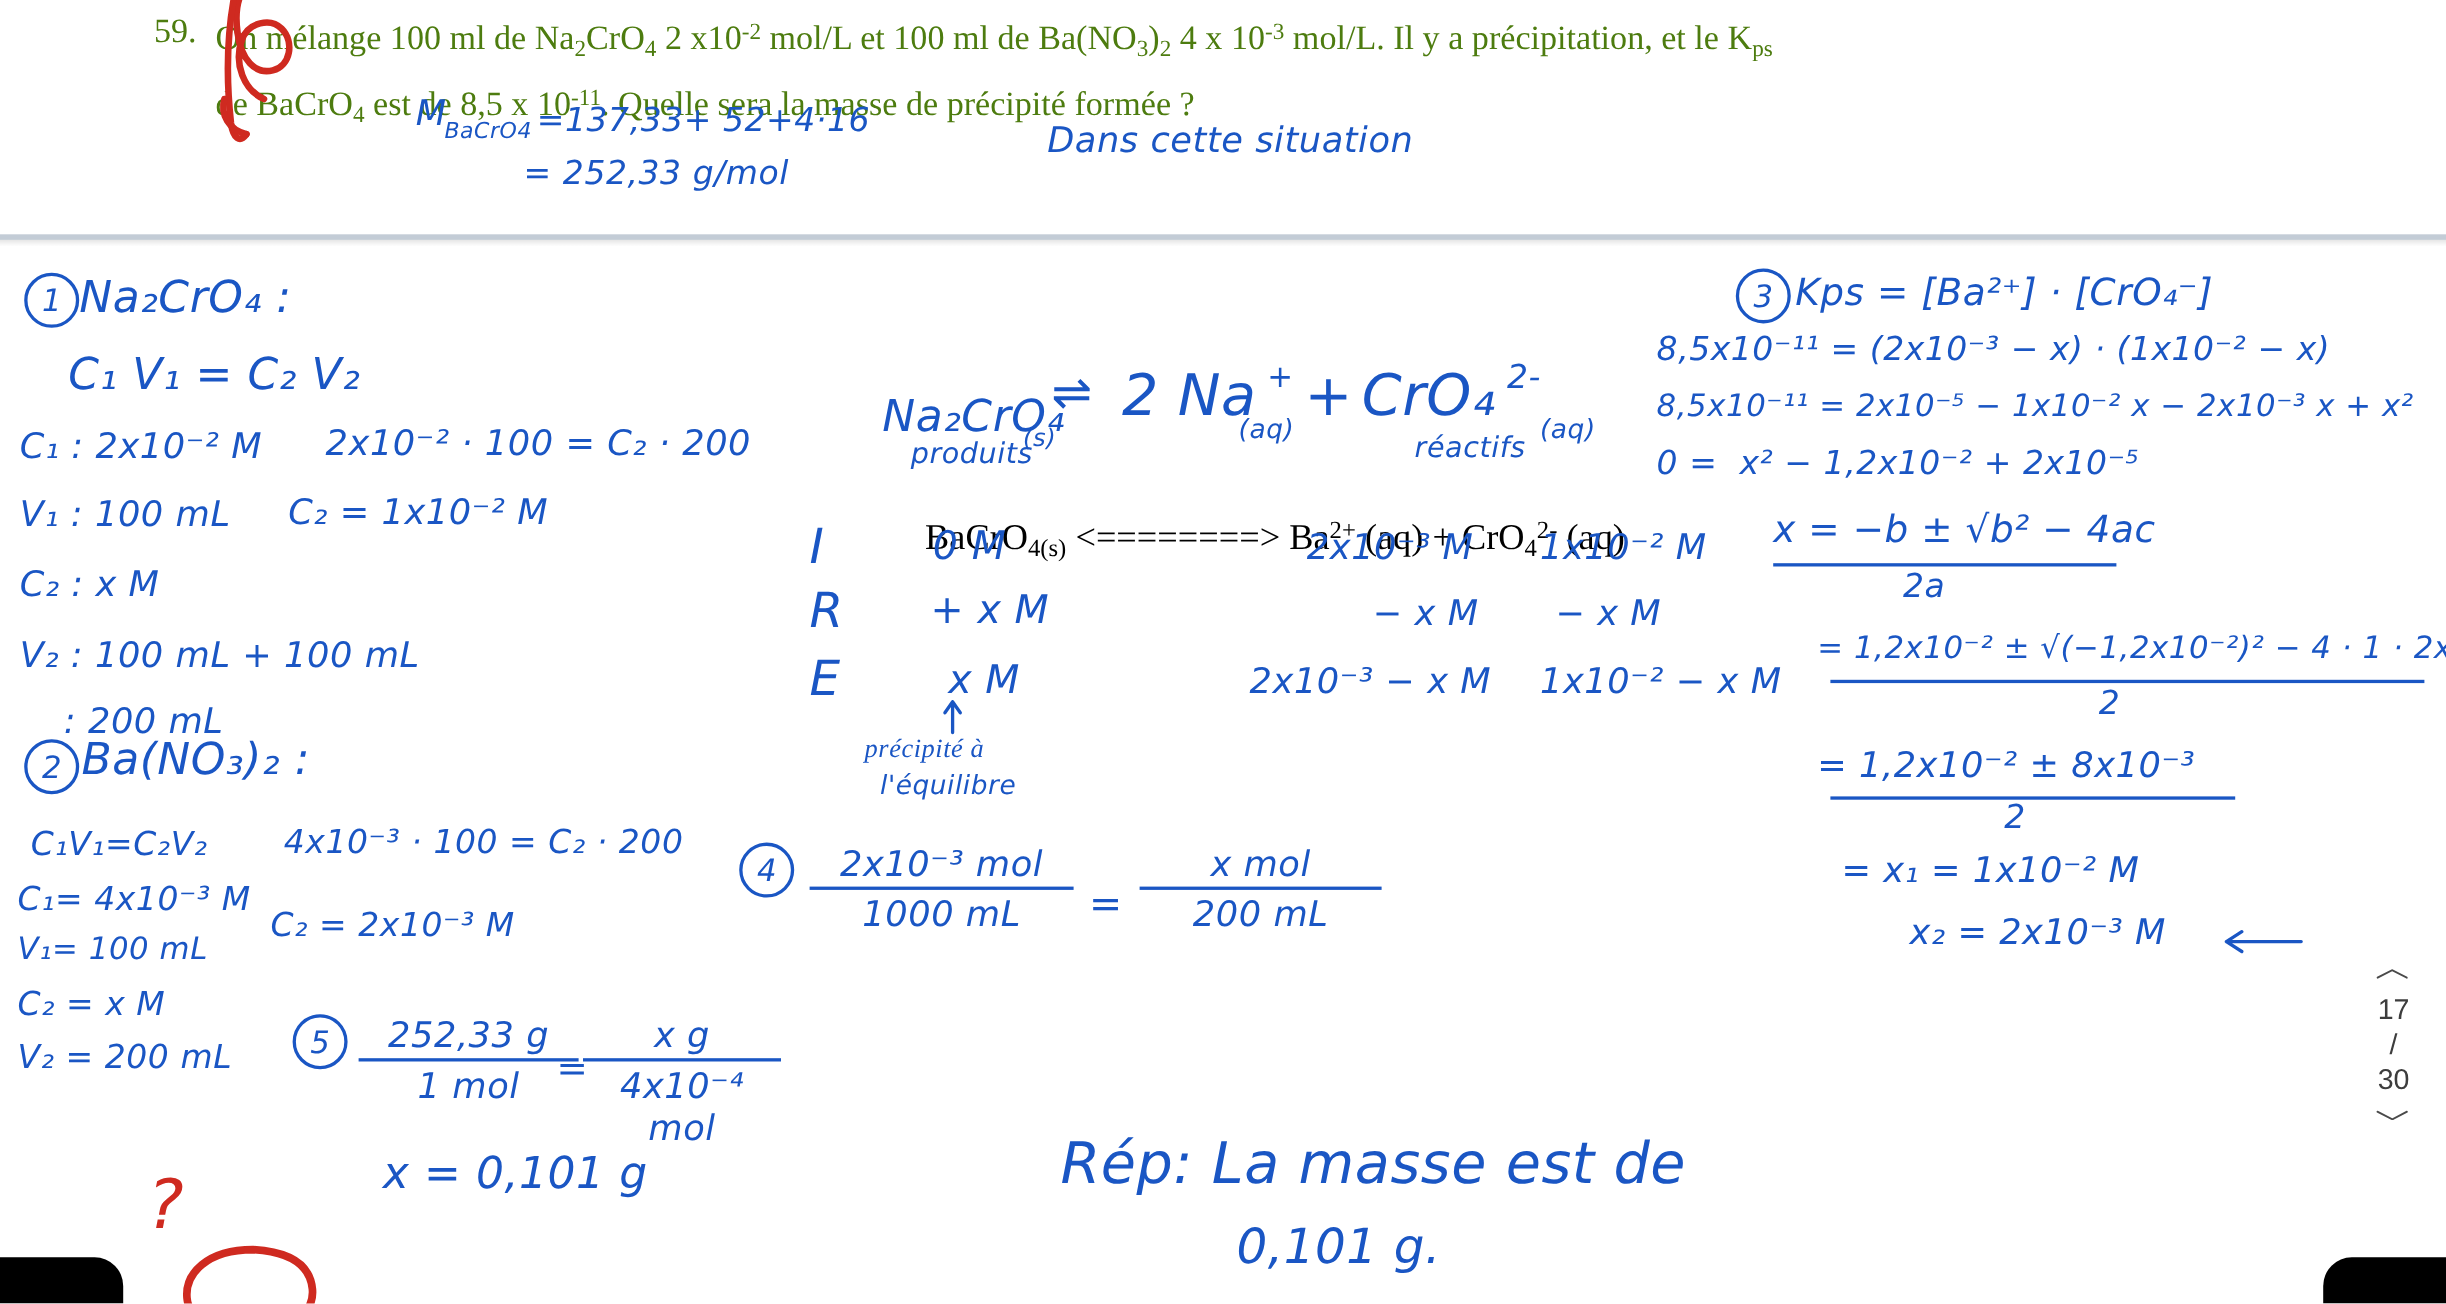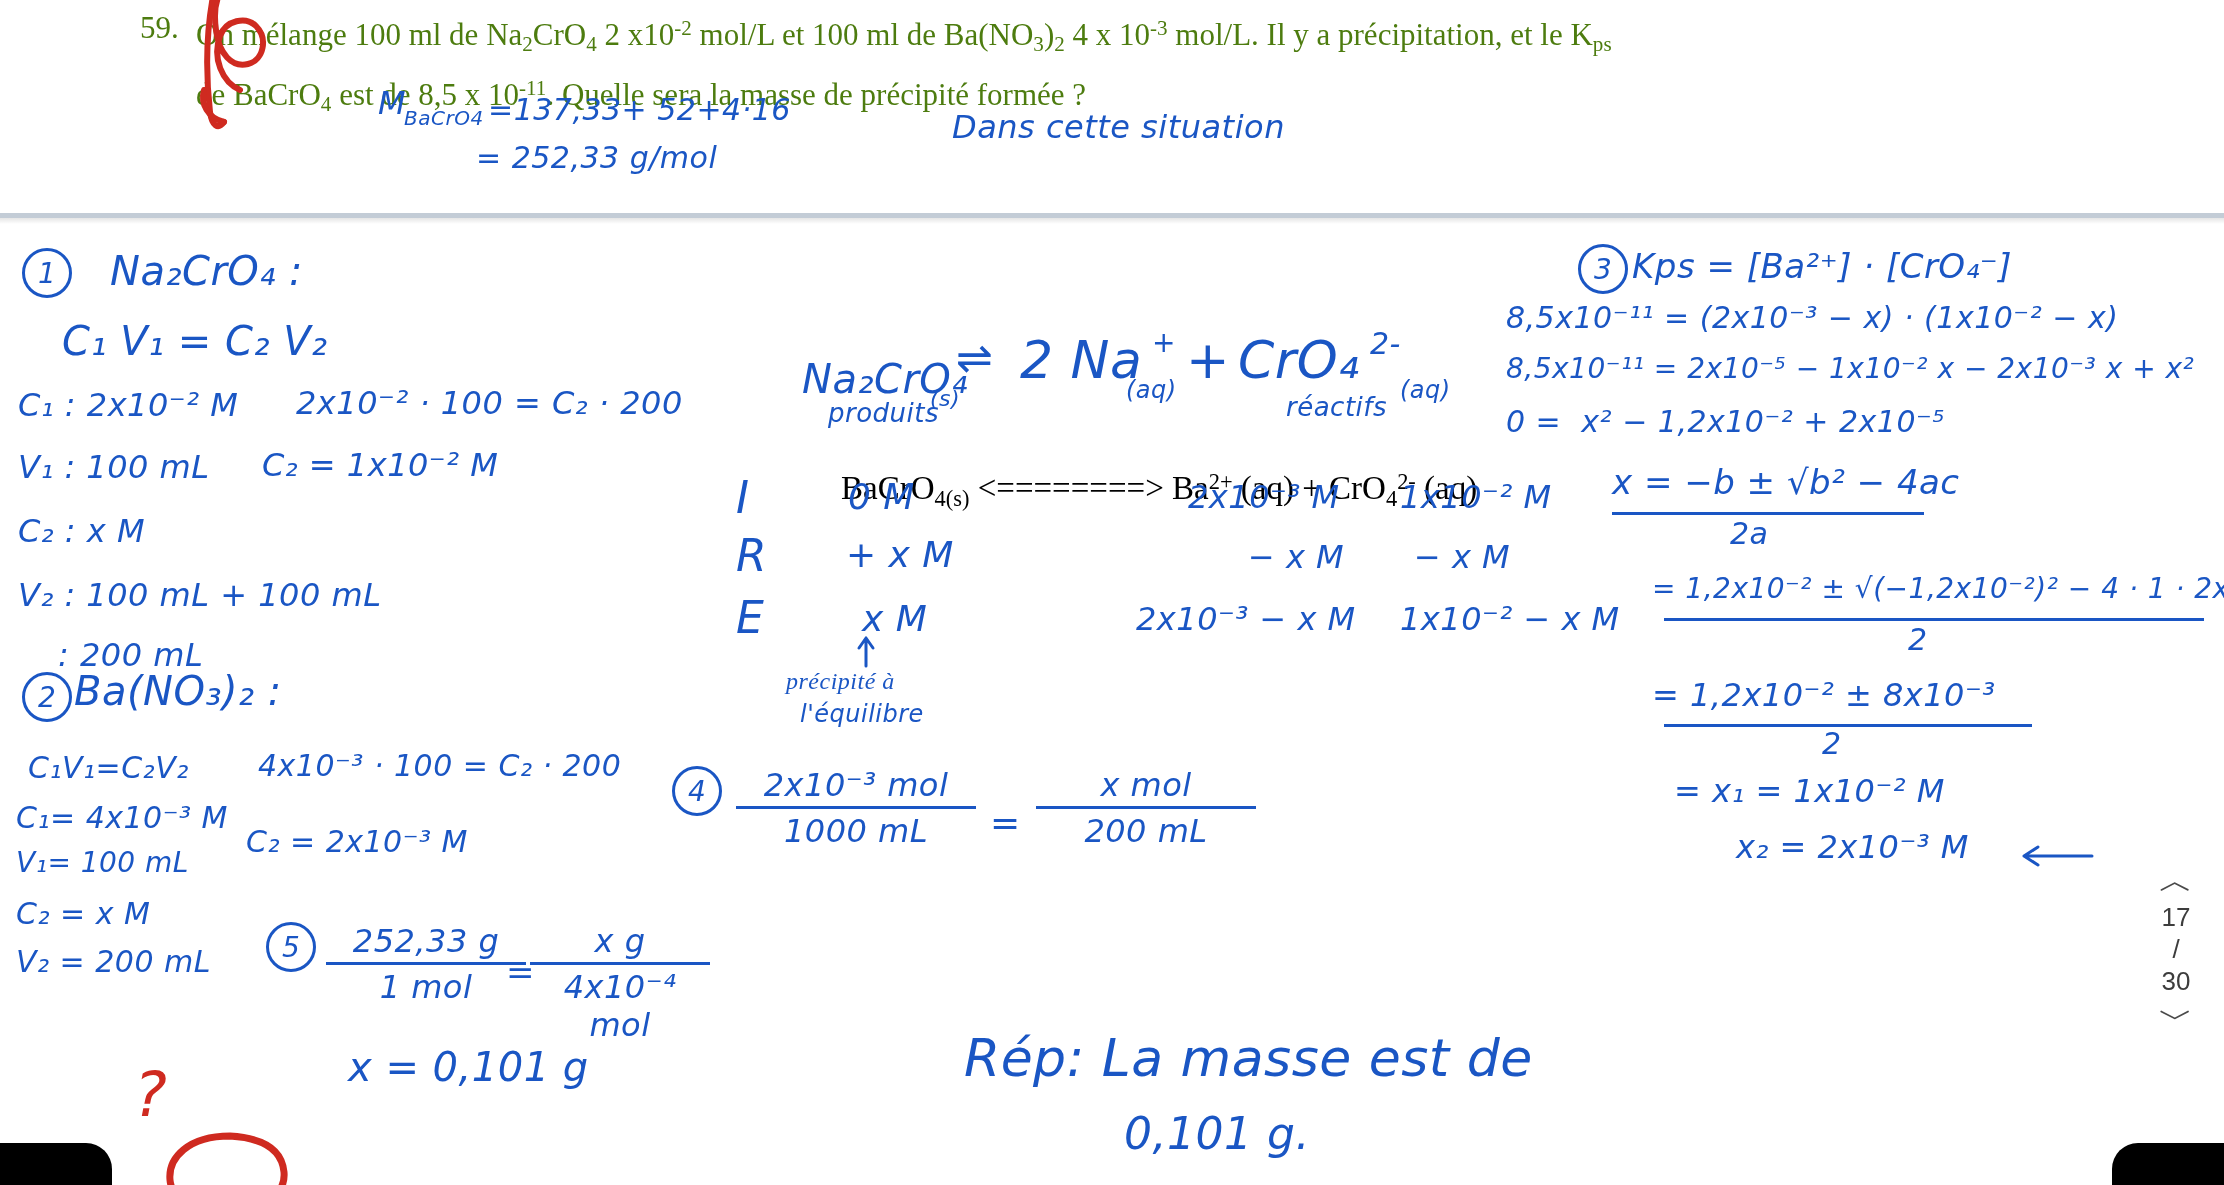--- a/index.html
+++ b/index.html
@@ -215,21 +215,21 @@
     <span class="hw blue hw-s20 ital" style="left:404px; top:106px; font-size:20px;">BaCrO4</span>
     <span class="hw blue hw-s30 ital" style="left:488px; top:92px;">=137,33+ 52+4·16</span>
     <span class="hw blue hw-s30 ital" style="left:476px; top:140px;">= 252,33 g/mol</span>
     <span class="hw blue hw-s32 ital" style="left:952px; top:108px;">Dans cette situation</span>
   </div>
 
   <div class="divider"></div>
   <div class="divider-shadow"></div>
 
   <div class="circnum" style="left:22px; top:248px;">1</div>
-  <span class="hw blue hw-s40 ital" style="left:72px; top:248px;padding-left:38px;">Na₂CrO₄ :</span>
+  <span class="hw blue hw-s40 ital" style="left:72px; top:248px;">Na₂CrO₄ :</span>
   <span class="hw blue hw-s40 ital" style="left:62px; top:318px;">C₁ V₁ = C₂ V₂</span>
   <span class="hw blue hw-s32 ital" style="left:18px; top:386px;">C₁ : 2x10⁻² M</span>
   <span class="hw blue hw-s32 ital" style="left:296px; top:384px;">2x10⁻² · 100 = C₂ · 200</span>
   <span class="hw blue hw-s32 ital" style="left:18px; top:448px;">V₁ : 100 mL</span>
   <span class="hw blue hw-s32 ital" style="left:262px; top:446px;">C₂ = 1x10⁻² M</span>
   <span class="hw blue hw-s32 ital" style="left:18px; top:512px;">C₂ : x M</span>
   <span class="hw blue hw-s32 ital" style="left:18px; top:576px;">V₂ : 100 mL + 100 mL</span>
   <span class="hw blue hw-s32 ital" style="left:58px; top:636px;">: 200 mL</span>
 
   <div class="circnum" style="left:22px; top:672px;">2</div>

